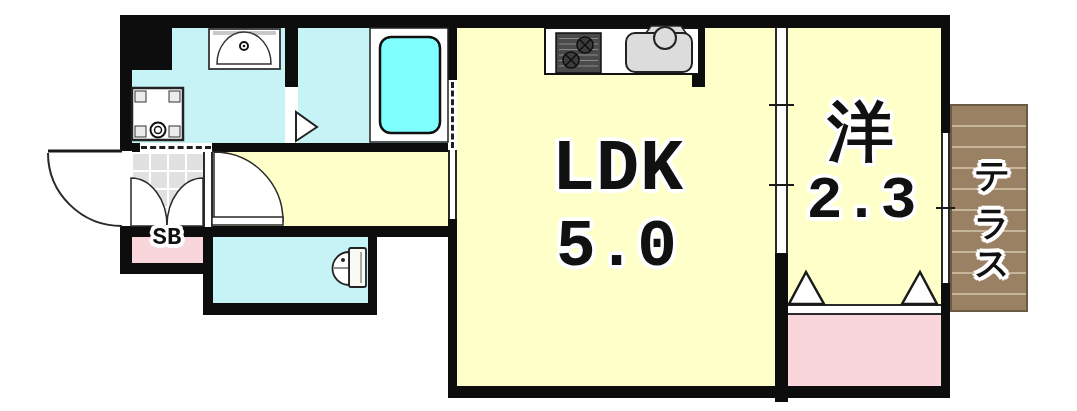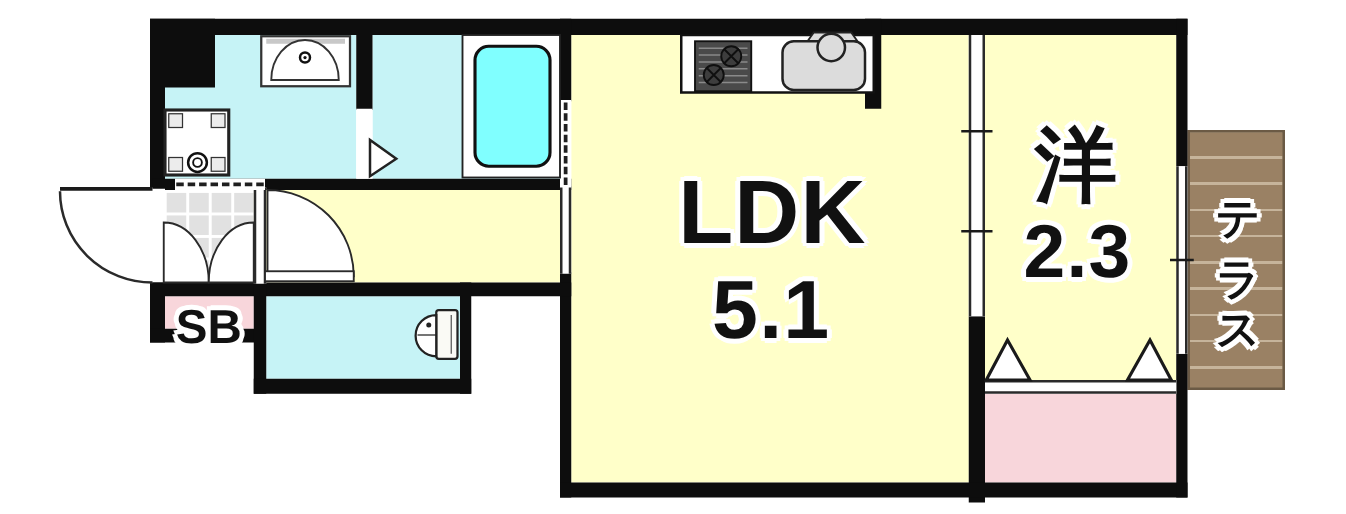--- a/index.html
+++ b/index.html
@@ -1,17 +1,17 @@
 <!DOCTYPE html>
 <html><head>
 <meta charset="utf-8">
 <style>
   html,body{margin:0;padding:0;background:#ffffff;}
   #plan{position:relative;width:1077px;height:411px;background:#ffffff;overflow:hidden;
-        font-family:Liberation Sans, sans-serif;}
+        font-family:Liberation Mono, monospace;}
   .wall{position:absolute;background:#0d0d0d;z-index:30;}
   .floor{position:absolute;z-index:10;}
   .floor-yellow{background:#FFFFC9;}
   .floor-cyan{background:#C6F3F6;}
   .floor-pink{background:#F8D6DB;}
   .strip{position:absolute;background:#ffffff;z-index:40;}
   .strip.vlines{border-left:2px solid #2a2a2a;border-right:2px solid #2a2a2a;box-sizing:border-box;}
   .strip.hlines{border-top:2px solid #2a2a2a;border-bottom:2px solid #2a2a2a;box-sizing:border-box;}
   .tick{position:absolute;background:#1a1a1a;z-index:45;}
   .dash-v{position:absolute;border-left:3px dashed #1f1f1f;width:0;z-index:46;}
@@ -28,21 +28,21 @@
   #fixtures-svg{position:absolute;left:0;top:0;z-index:50;pointer-events:none;}
   .rlabel{position:absolute;z-index:60;transform:translate(-50%,-50%);
      font-weight:bold;color:#111;white-space:nowrap;letter-spacing:1px;
      text-shadow:-3px -3px 0 #fff,3px -3px 0 #fff,-3px 3px 0 #fff,3px 3px 0 #fff,
                  -4px 0 0 #fff,4px 0 0 #fff,0 -4px 0 #fff,0 4px 0 #fff;}
   #ldk-label{left:618px;top:170px;font-size:72px;}
   #ldk-area{left:617px;top:247px;font-size:66px;}
   #western-label{left:861px;top:132px;font-size:66px;}
   #western-area{left:862px;top:201px;font-size:60px;}
   #cl-label{left:864px;top:351px;font-size:60px;}
-  #sb-label{left:167px;top:263px;font-size:38px;letter-spacing:0;}
+  #sb-label{left:167px;top:237px;font-size:24px;letter-spacing:0;}
   #terrace-label{left:989px;top:207px;font-size:35px;writing-mode:vertical-rl;letter-spacing:6px;}
 </style>
 </head>
 <body>
 
 <div id="plan">
 
   <div class="floor floor-cyan" style="left:131px;top:28px;width:154px;height:115px;"></div>
   <div class="floor floor-cyan" style="left:298px;top:28px;width:150px;height:115px;"></div>
   <div class="floor floor-yellow" style="left:131px;top:152px;width:326px;height:74px;"></div>
@@ -150,19 +150,19 @@
       <path d="M349,252 A16.5,16.5 0 0 0 349,285 Z" fill="#ffffff" stroke="#222222" stroke-width="1.8"></path>
       <line x1="334" y1="268" x2="349" y2="268" stroke="#222222" stroke-width="1"></line>
       <circle cx="343" cy="260" r="2" fill="#222222"></circle>
     </g>
 
     <path d="M789,304 L824,304 L806,272 Z" fill="#ffffff" stroke="#1a1a1a" stroke-width="2.5"></path>
     <path d="M902,304 L937,304 L920,272 Z" fill="#ffffff" stroke="#1a1a1a" stroke-width="2.5"></path>
   </svg>
 
   <div class="rlabel" id="ldk-label">LDK</div>
-  <div class="rlabel" id="ldk-area">5.1</div>
+  <div class="rlabel" id="ldk-area">5.0</div>
   <div class="rlabel" id="western-label">洋</div>
   <div class="rlabel" id="western-area">2.3</div>
   <div class="rlabel" id="sb-label">SB</div>
   <div class="rlabel" id="terrace-label">テラス</div>
 
 </div>
 
 </body></html>

